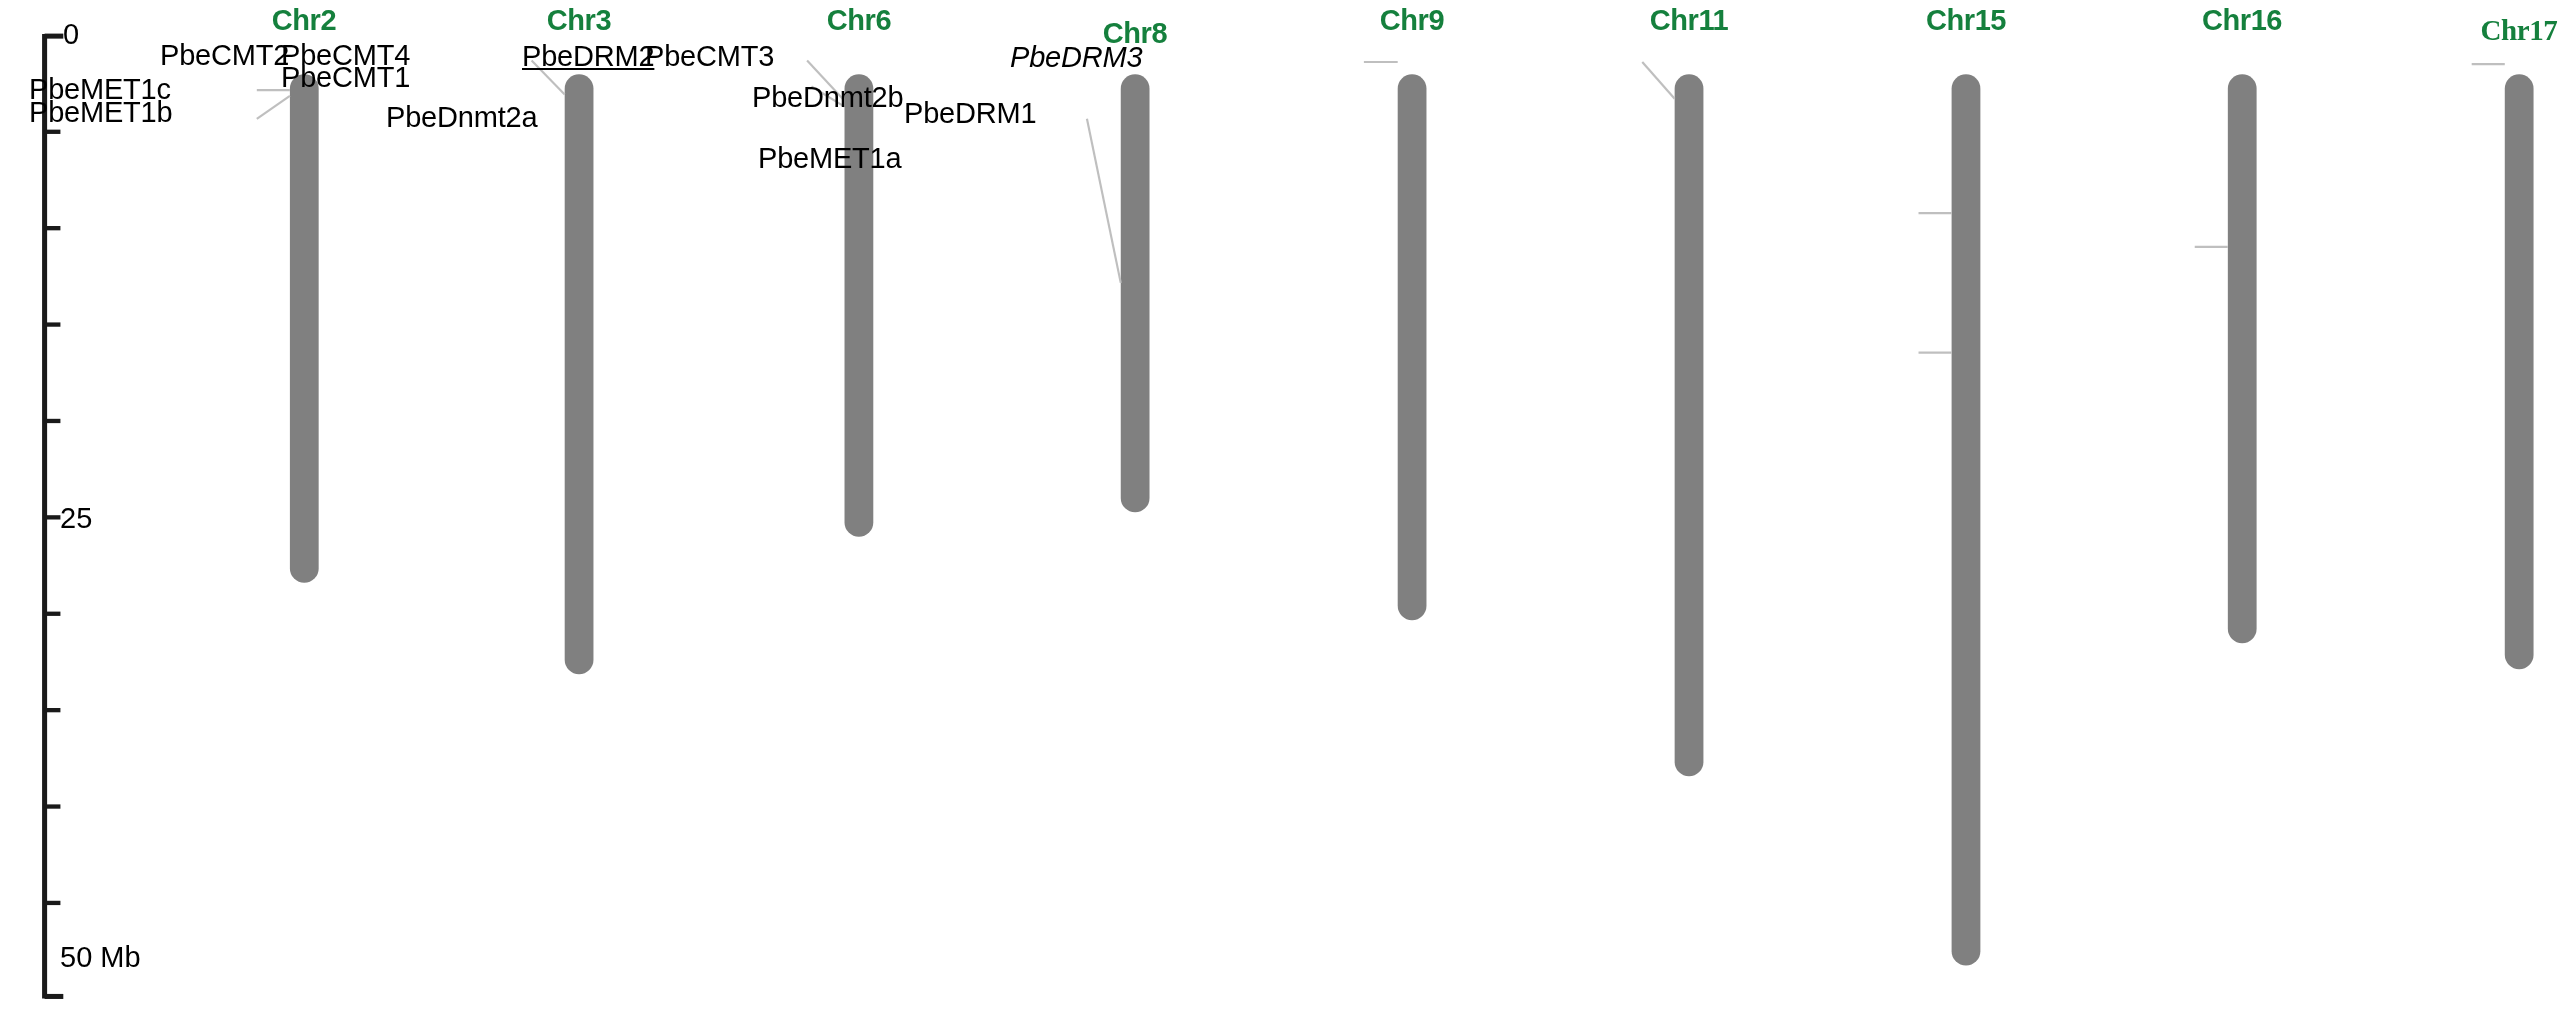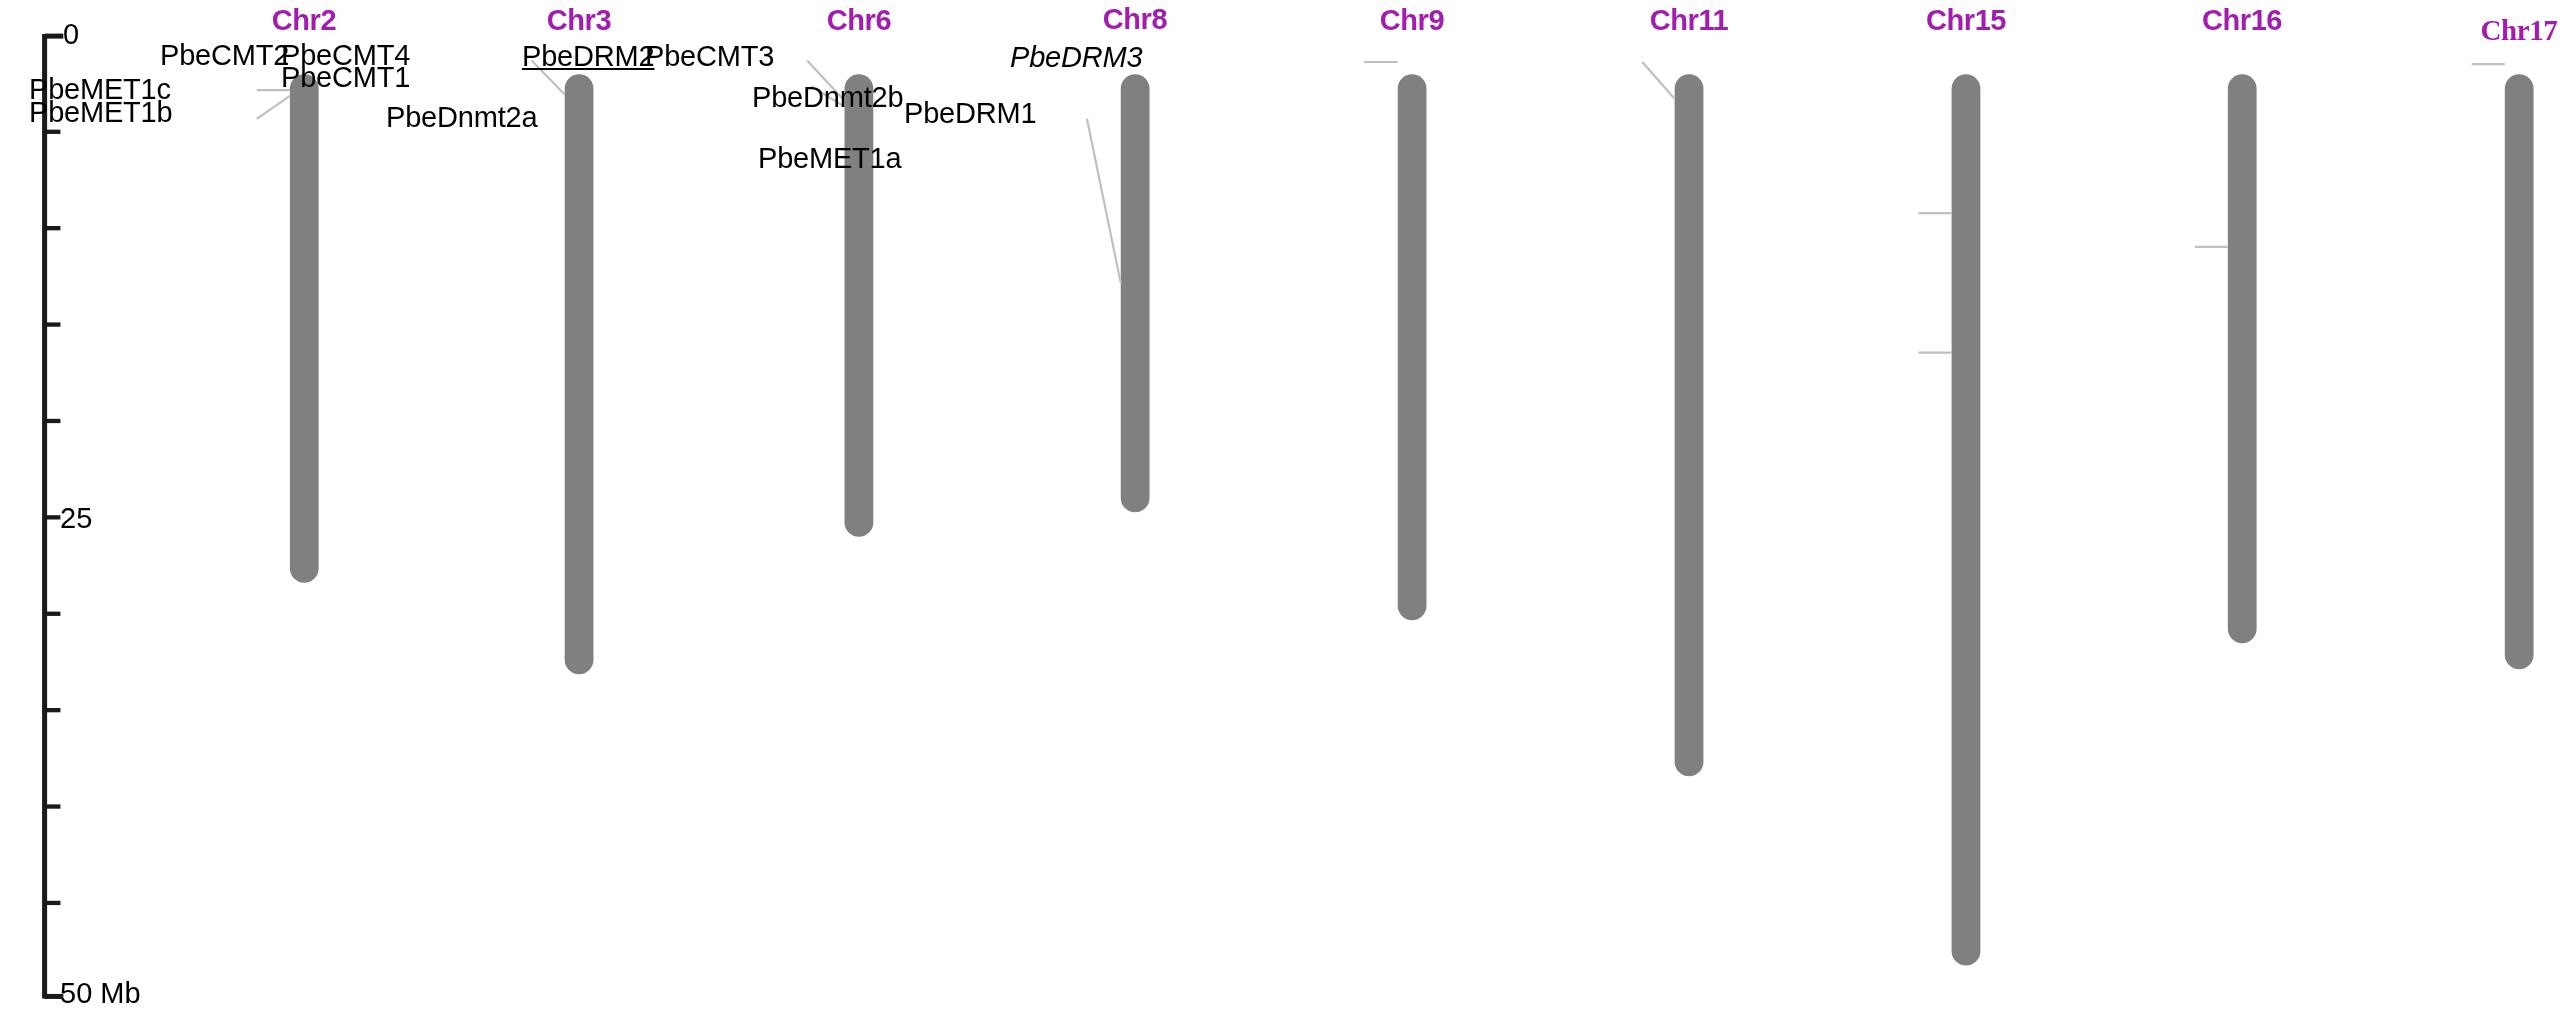--- a/index.html
+++ b/index.html
@@ -20,21 +20,21 @@
     left: 0;
     top: 0;
     width: 2576px;
     height: 1034px;
   }
   .chr-title {
     position: absolute;
     font-family: "Liberation Sans", sans-serif;
     font-size: 29px;
     font-weight: bold;
-    color: #a21caf;
+    color: #15803d;
     white-space: nowrap;
     transform: translateX(-50%);
     letter-spacing: -0.4px;
   }
   .gene-label {
     position: absolute;
     font-family: "Liberation Sans", sans-serif;
     font-size: 29px;
     font-weight: normal;
     color: #000000;
@@ -104,26 +104,26 @@
       <path d="M 2667 490 L 2713 490"></path>
 
       <path d="M 3051 343 L 3097 343"></path>
 
       <path d="M 3436 89 L 3482 89"></path>
     </g>
   </svg>
 
   <div class="axis-label" style="left:63px; top:18px;">0</div>
   <div class="axis-label" style="left:60px; top:502px;">25</div>
-  <div class="axis-label" style="left:60px; top:941px;margin-top:36px;">50 Mb</div>
+  <div class="axis-label" style="left:60px; top:941px;">50 Mb</div>
 
   <div class="chr-title" style="left:304px;  top:4.3px;">Chr2</div>
   <div class="chr-title" style="left:579px;  top:4.3px;">Chr3</div>
   <div class="chr-title" style="left:859px; top:4.3px;">Chr6</div>
-  <div class="chr-title" style="left:1135px; top:3px;">Chr8</div>
+  <div class="chr-title" style="left:1135px; top:17px;">Chr8</div>
   <div class="chr-title" style="left:1412px; top:4.3px;">Chr9</div>
   <div class="chr-title" style="left:1689px; top:4.3px;">Chr11</div>
   <div class="chr-title" style="left:1966px; top:4.3px;">Chr15</div>
   <div class="chr-title" style="left:2242px; top:4.3px;">Chr16</div>
   <div class="chr-title" style="left:2519px; top:14px;font-family:Liberation Serif, serif;">Chr17</div>
 
   <div class="gene-label" style="left:29px;   top:73px;">PbeMET1c</div>
   <div class="gene-label" style="left:29px;   top:96px;">PbeMET1b</div>
   <div class="gene-label" style="left:160px;  top:39px;">PbeCMT2</div>
   <div class="gene-label" style="left:281px;  top:39px;">PbeCMT4</div>

